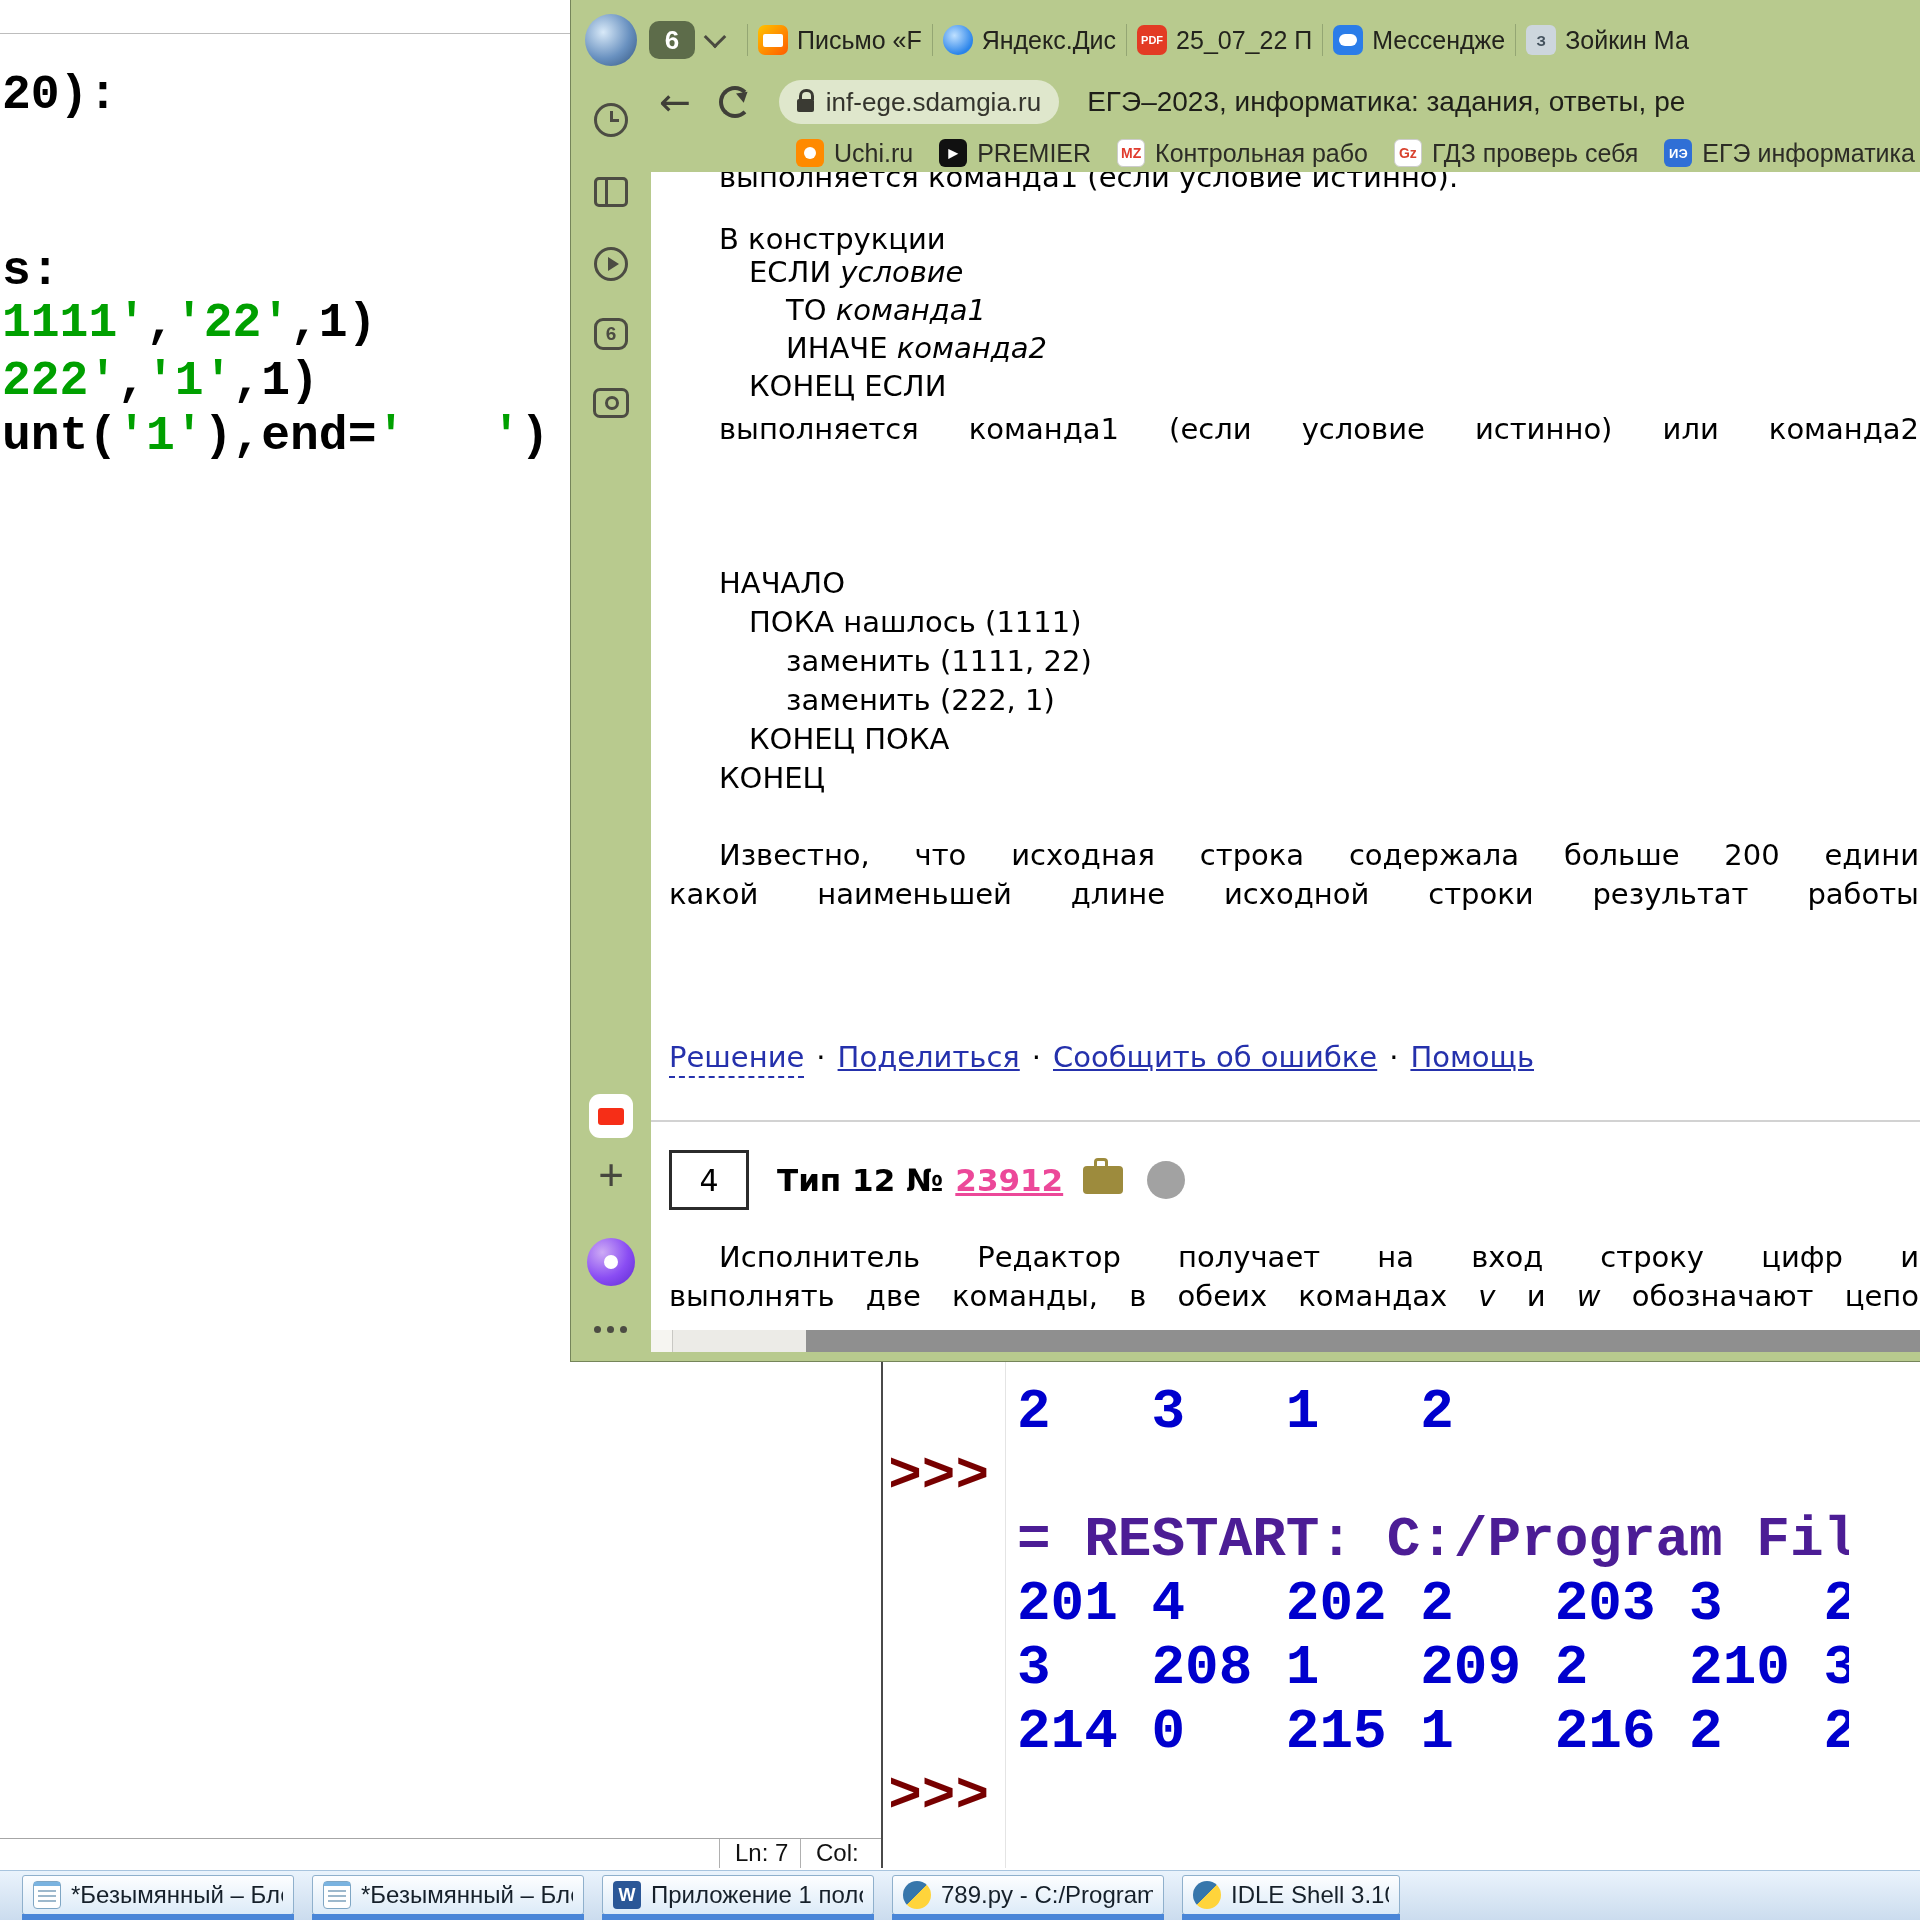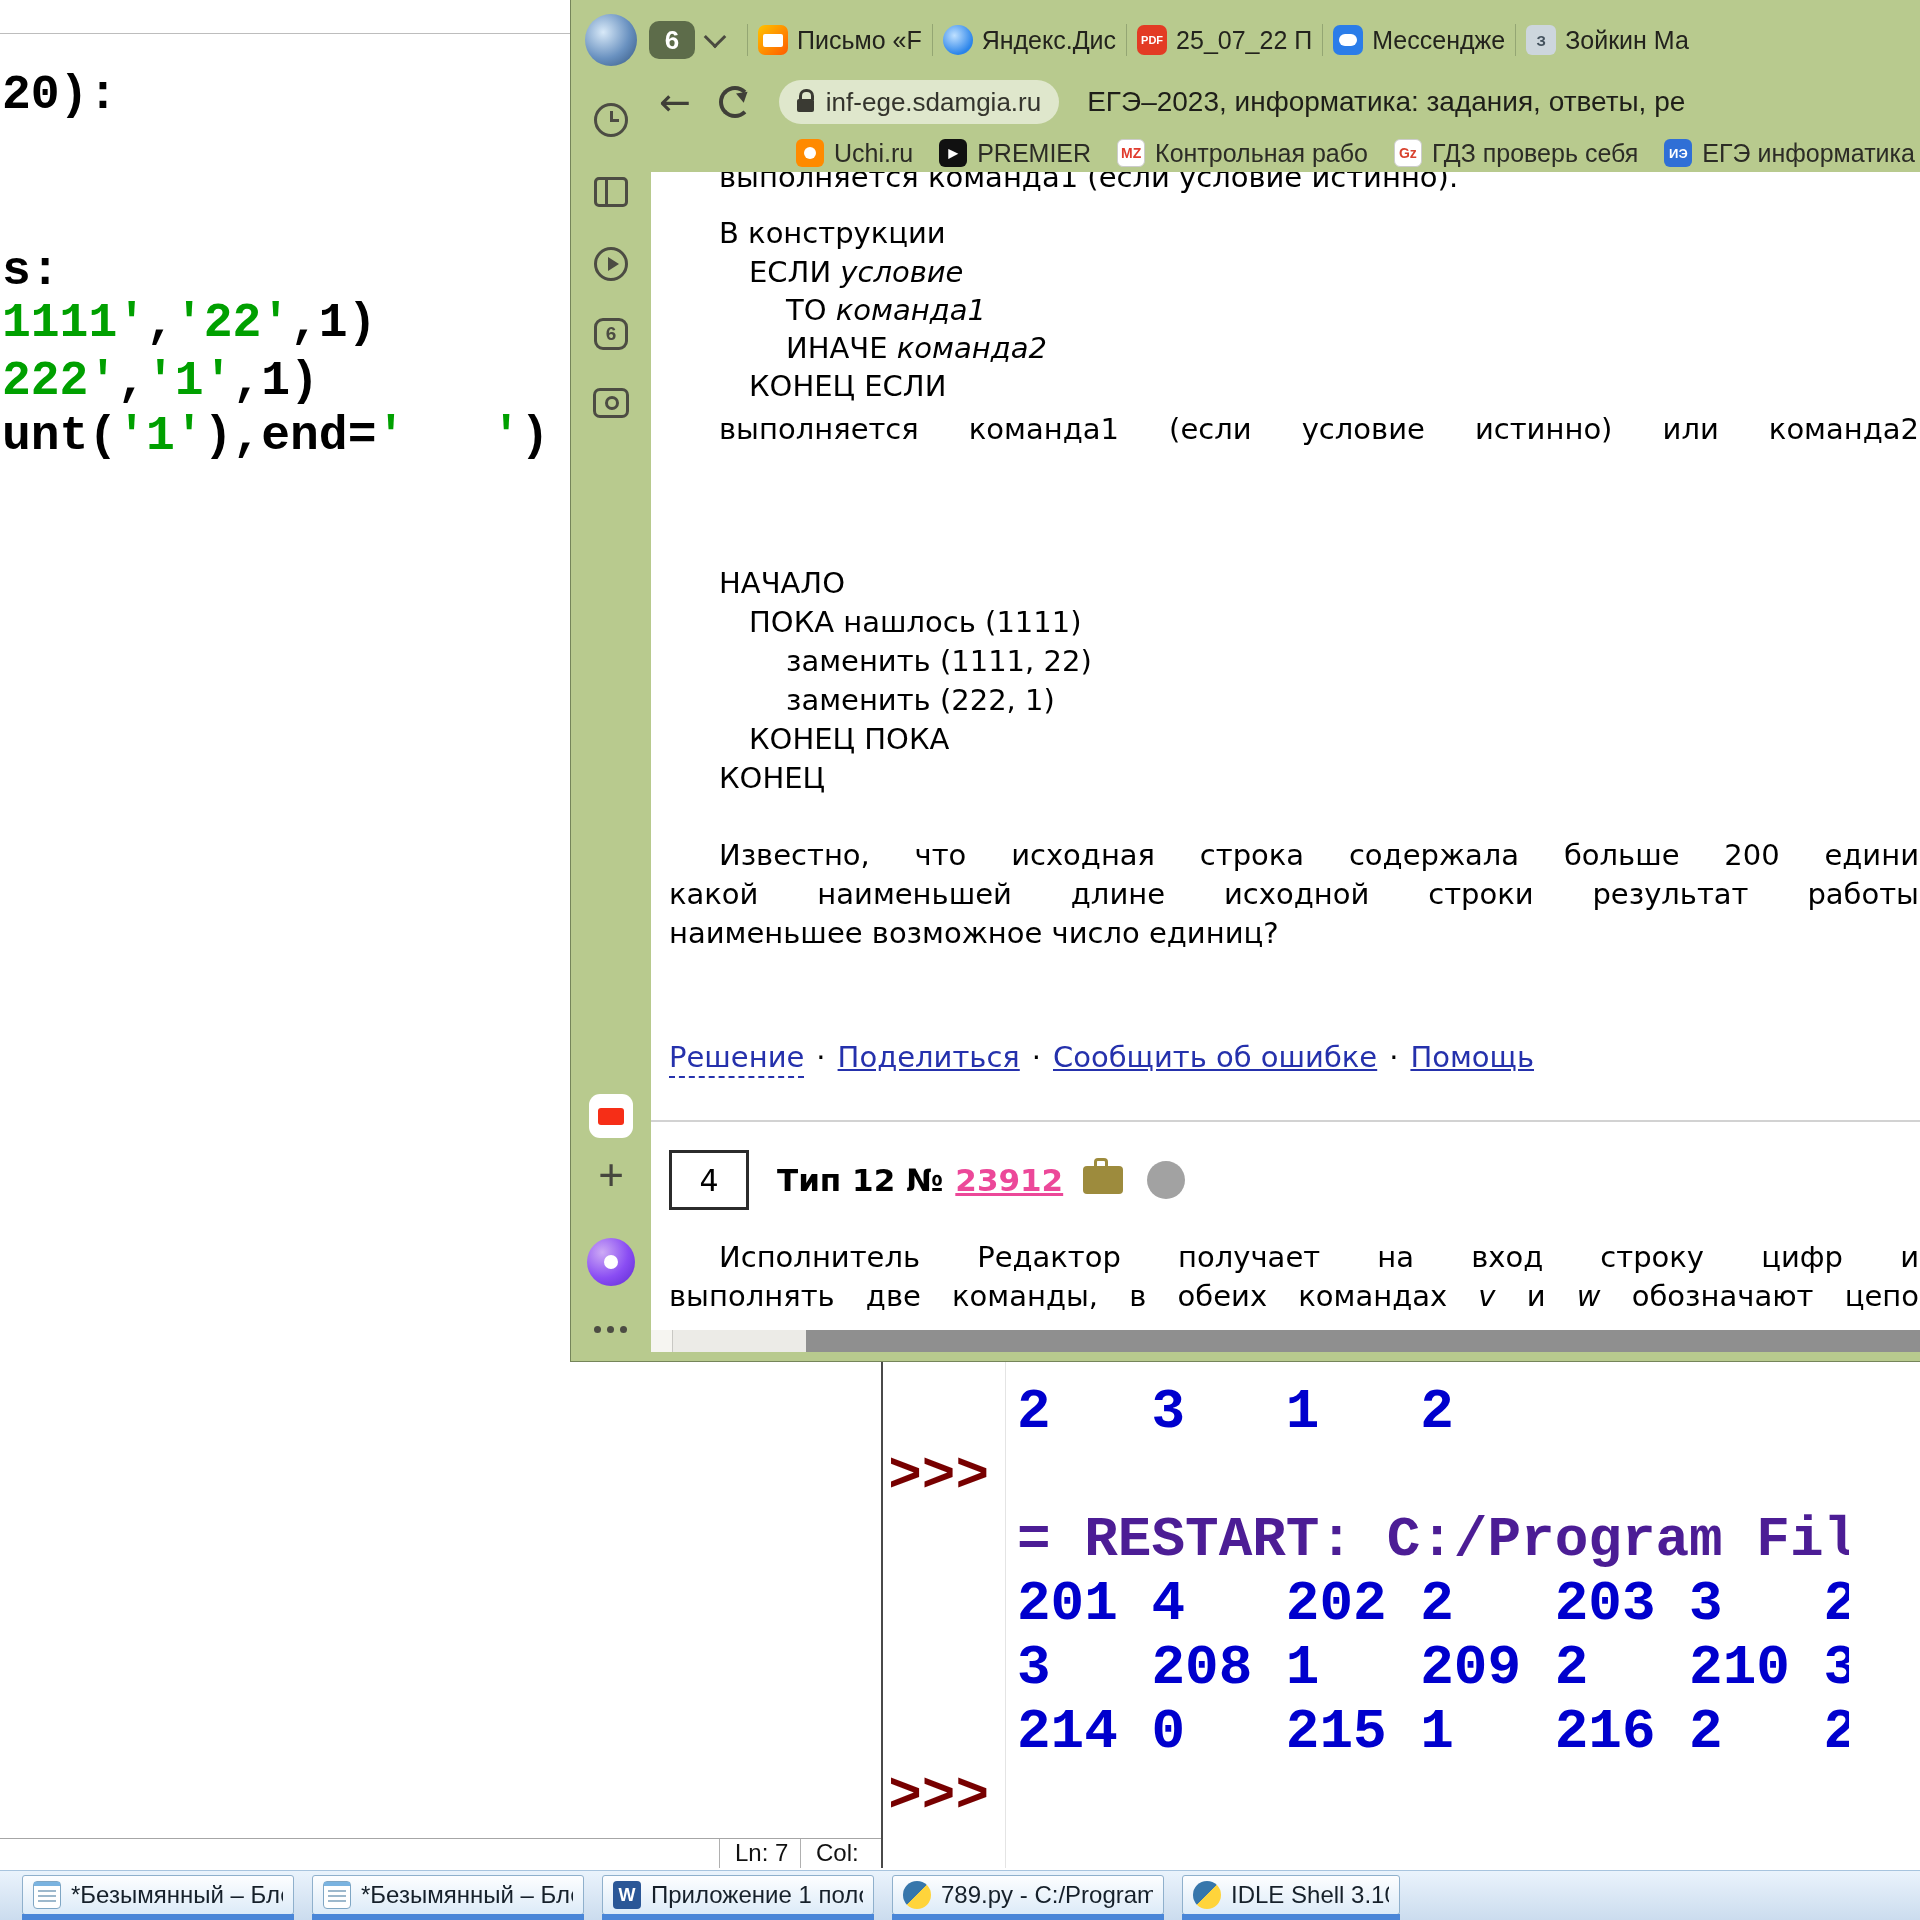--- a/index.html
+++ b/index.html
@@ -237,40 +237,39 @@
         </span>
       <span class="si cam" style="top:388px"></span>
       <span class="si ymail" style="top:1094px"></span>
       <span class="si plusico" style="top:1155px"></span>
       <span class="si alice" style="top:1238px"></span>
       <span class="si moredots" style="top:1326px"></span>
     </div>
 
     <div class="content">
       <div class="block" style="left:68px;top:-12px;white-space:nowrap;">выполняется команда1 (если условие истинно).</div>
-      <div class="block" style="left:68px;top:44px;">В конструкции</div>
+      <div class="block" style="left:68px;top:50px;">В конструкции</div>
       <div class="block" id="construction" style="left:68px;top:81px;">
           <div class="pl ml1"><span>ЕСЛИ </span><em>условие</em></div>
           <div class="pl ml2"><span>ТО </span><em>команда1</em></div>
           <div class="pl ml2"><span>ИНАЧЕ </span><em>команда2</em></div>
           <div class="pl ml1"><span>КОНЕЦ ЕСЛИ</span></div>
         </div>
       <div class="block just" style="left:68px;top:240px;right:2px;">выполняется команда1 (если условие истинно) или команда2</div>
       <div class="block prog" id="program" style="left:68px;top:392px;">
           <div class="pl"><span>НАЧАЛО</span></div>
           <div class="pl ml1"><span>ПОКА нашлось (1111)</span></div>
           <div class="pl ml2"><span>заменить (1111, 22)</span></div>
           <div class="pl ml2"><span>заменить (222, 1)</span></div>
           <div class="pl ml1"><span>КОНЕЦ ПОКА</span></div>
           <div class="pl"><span>КОНЕЦ</span></div>
         </div>
       <div class="block" id="question" style="left:18px;top:664px;right:2px;">
           <div class="pl indent just"><span>Известно, что исходная строка содержала больше 200 едини</span></div>
           <div class="pl just"><span>какой наименьшей длине исходной строки результат работы</span></div>
-          <div class="pl"><span>наименьшее возможное число единиц?</span></div>
         </div>
       <div class="block" id="links" style="left:18px;top:868px;"><span class="plink dashed">Решение</span><span class="sep">·</span><span class="plink solid">Поделиться</span><span class="sep">·</span><span class="plink solid">Сообщить об ошибке</span><span class="sep">·</span><span class="plink solid">Помощь</span></div>
       <div class="block divider" style="left:0;top:948px;right:0;"></div>
       <div class="block taskhead" style="left:18px;top:978px;">
         <span class="numbox">4</span>
         <span class="ttype">Тип 12 №</span>
         <span class="tid">23912</span>
         <span class="brief"></span>
         <span class="gcircle"></span>
       </div>

